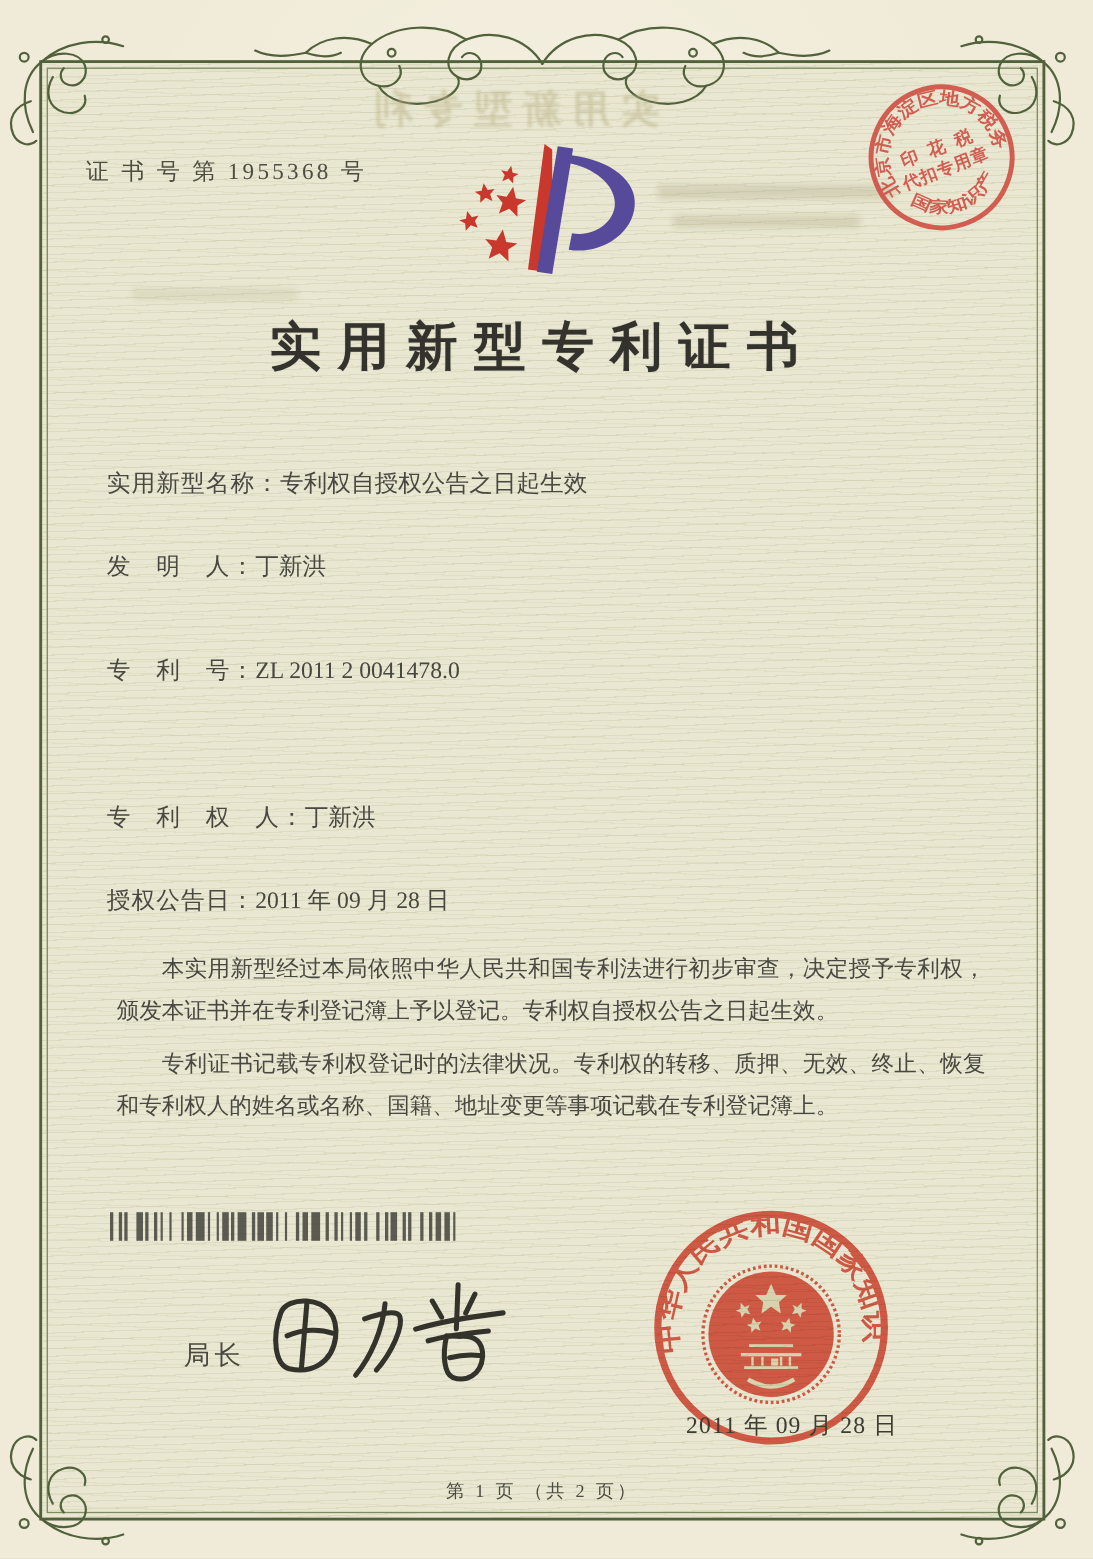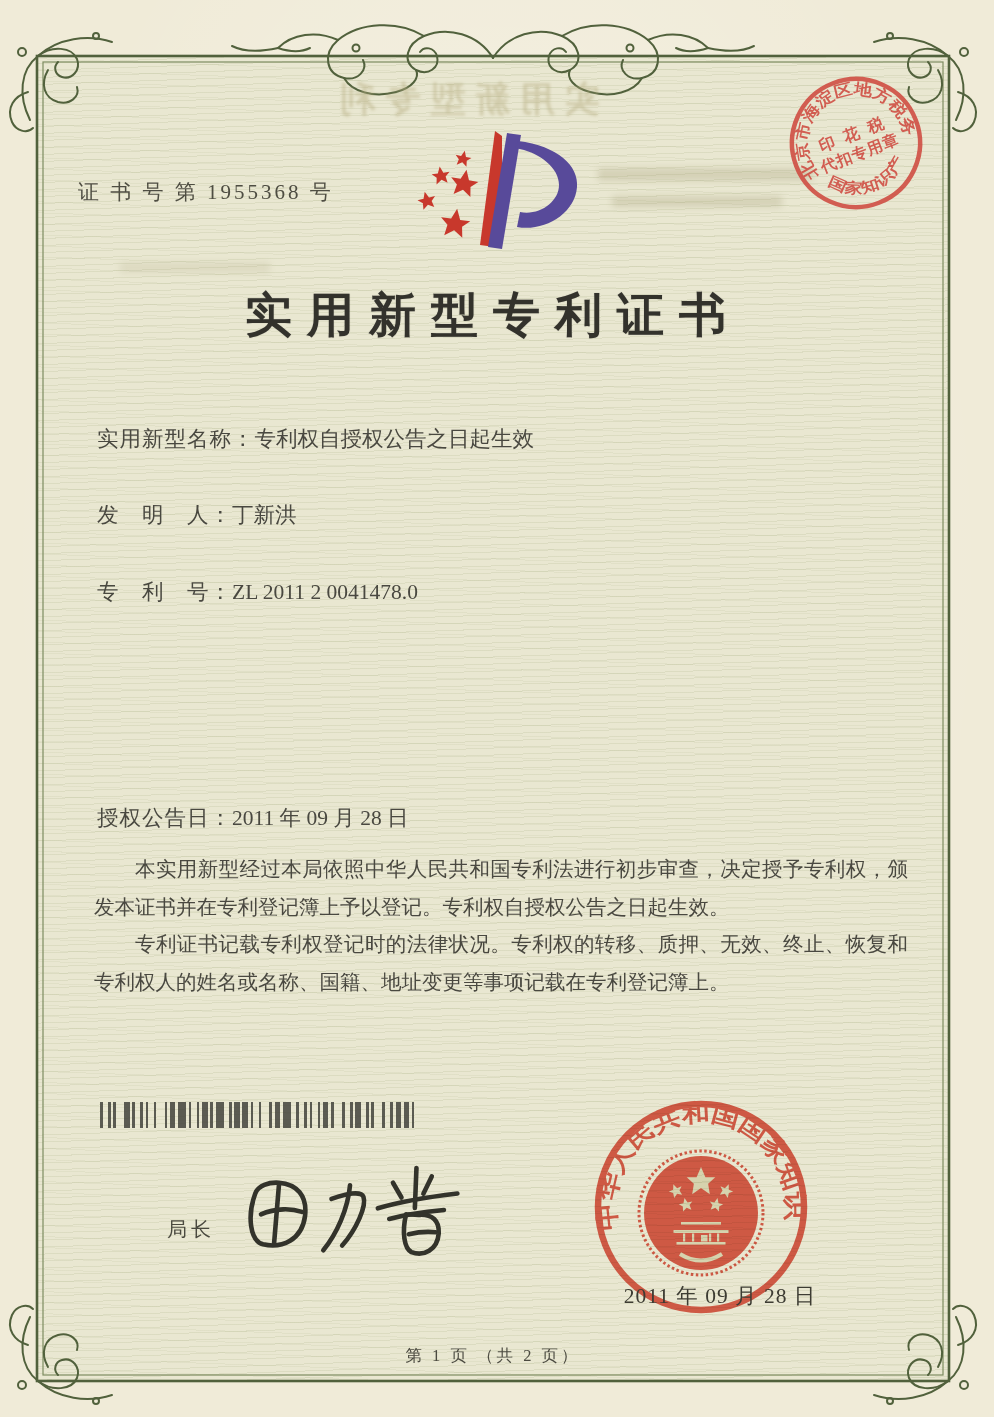--- a/index.html
+++ b/index.html
@@ -16,40 +16,40 @@
   .inner{
     position:absolute; left:38px; top:56px; width:910px; height:1324px;
     background:
       repeating-linear-gradient(178deg, rgba(150,160,110,.16) 0 1px, rgba(0,0,0,0) 1px 7px),
       repeating-linear-gradient(2deg, rgba(150,160,110,.10) 0 1px, rgba(0,0,0,0) 1px 11px),
       #e9e7d1;
   }
   svg{display:block;}
   .abs{position:absolute;}
   .certno{
-    left:78px; top:142px; font-size:21px; letter-spacing:3px; color:#4e4d42;margin-top:36px;
+    left:78px; top:142px; font-size:21px; letter-spacing:3px; color:#4e4d42;
   }
   .title{
     left:38px; top:284px; width:910px; text-align:center;
     font-size:47px; font-weight:bold; letter-spacing:15px; color:#33322c;
     text-shadow:0 0 1px rgba(50,50,45,.35);
   }
   .field{ left:97px; font-size:21.5px; color:#494840; white-space:nowrap;}
   .field .lab{letter-spacing:1px;}
   .paras{
     left:94px; top:851px; width:814px; font-size:20.5px; line-height:37.5px;
     text-align:justify; color:#494840;
   }
-  .paras p{margin:0; text-indent:2em;}
+  .paras p{margin:12px; text-indent:2em;}
   .barcode{
     left:100px; top:1102px; width:320px; height:26px; display:flex; align-items:stretch;
     filter:blur(.3px); opacity:.82;
   }
   .barcode div{height:100%;}
-  .chief{ left:167px; top:1216px; font-size:20px; letter-spacing:4px; color:#4a493f;}
+  .chief{ left:167px; top:1216px; font-size:24px; letter-spacing:4px; color:#4a493f;}
   .sig{ left:228px; top:1152px; transform:rotate(-2deg);}
   .sealdate{
     left:600px; top:1281px; width:240px; text-align:center;
     font-size:21.5px; letter-spacing:1px; color:#3d3c33;
   }
   .footer{
     left:38px; top:1345px; width:910px; text-align:center;
     font-size:16.5px; letter-spacing:3px; color:#4b4a40;
   }
   .stamp{ left:770px; top:57px; transform:rotate(-21deg); opacity:.88;}
@@ -138,22 +138,25 @@
   </svg>
 
   <div class="abs title">实用新型专利证书</div>
 
   <div class="abs field" style="top:424px">
     <span class="lab">实用新型名称：</span><span>专利权自授权公告之日起生效</span>
   </div>
   <div class="abs field" style="top:500px">
     <span class="lab">发　明　人：</span><span>丁新洪</span>
   </div>
-  <div class="abs field" style="top:577px">
+  <div class="abs field" style="top:594px">
     <span class="lab">专　利　号：</span><span>ZL 2011 2 0041478.0</span>
+  </div>
+  <div class="abs field" style="top:728px">
+    <span class="lab">专　利　权　人：</span><span>丁新洪</span>
   </div>
   <div class="abs field" style="top:803px">
     <span class="lab">授权公告日：</span><span>2011 年 09 月 28 日</span>
   </div>
 
   <div class="abs paras">
     <p>本实用新型经过本局依照中华人民共和国专利法进行初步审查，决定授予专利权，颁发本证书并在专利登记簿上予以登记。专利权自授权公告之日起生效。</p>
     <p>专利证书记载专利权登记时的法律状况。专利权的转移、质押、无效、终止、恢复和专利权人的姓名或名称、国籍、地址变更等事项记载在专利登记簿上。</p>
   </div>
 

